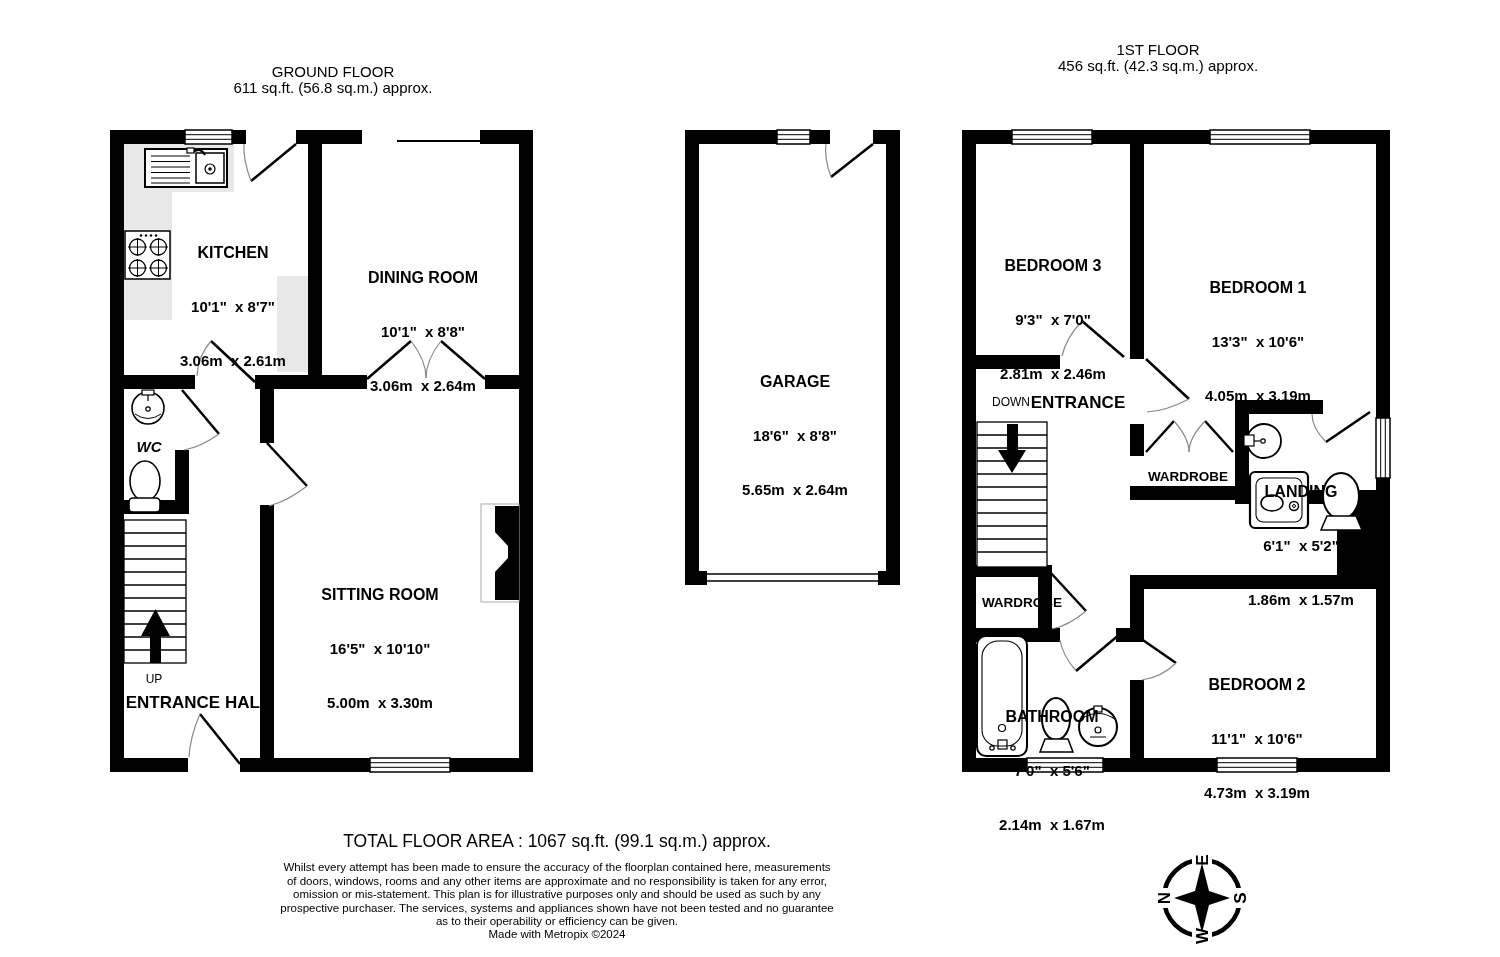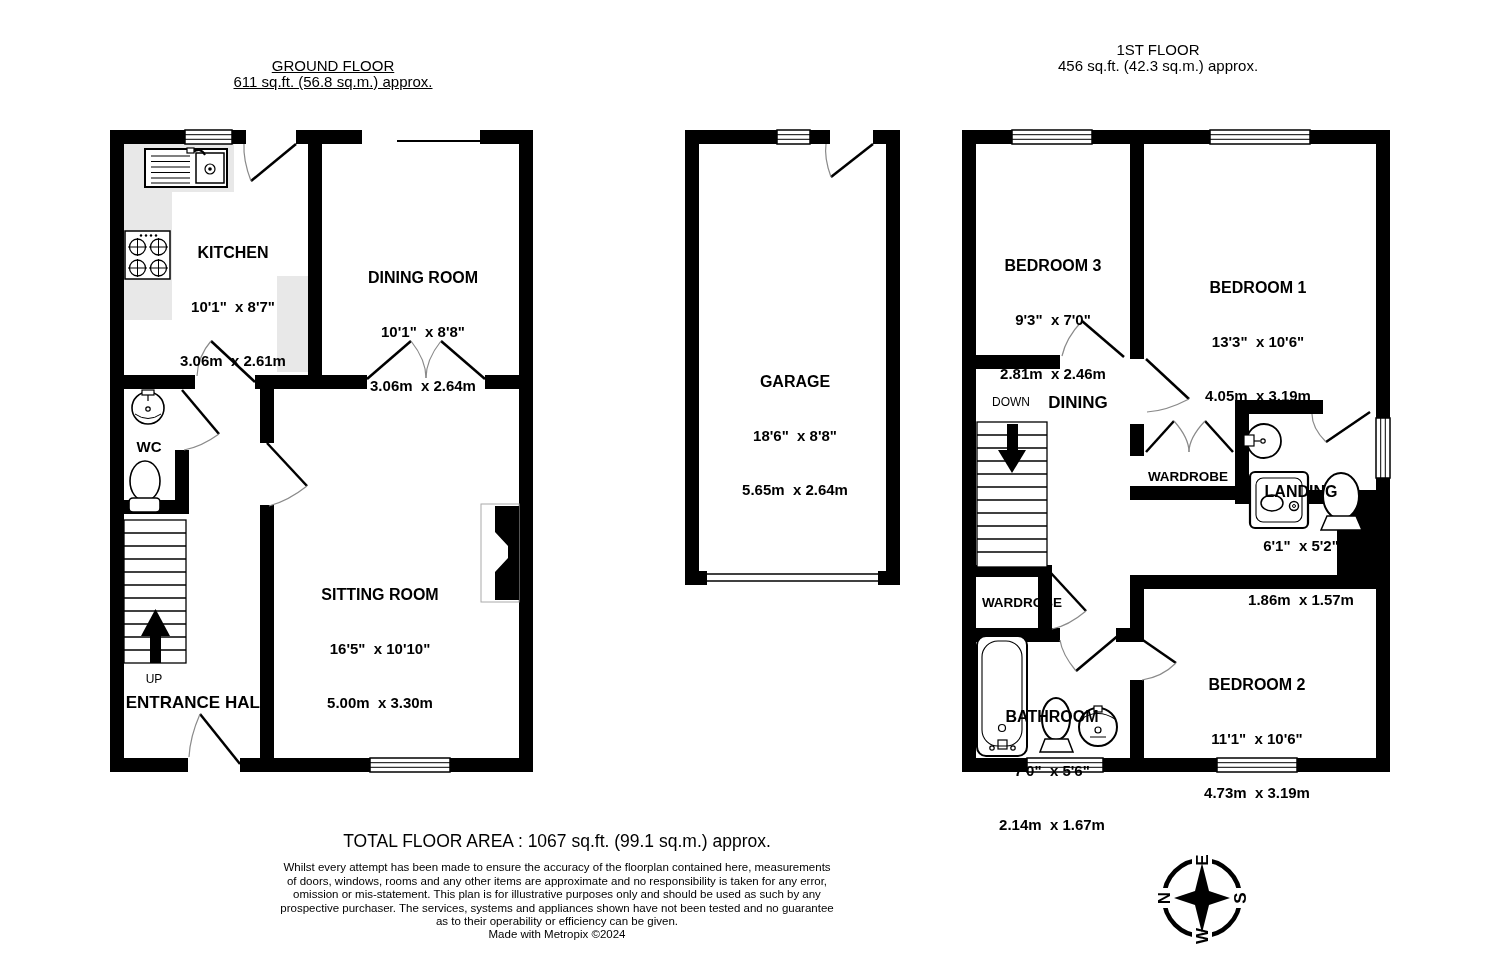--- a/index.html
+++ b/index.html
@@ -5,21 +5,21 @@
   html,body{margin:0;padding:0;background:#fff;}
   #canvas{position:relative;width:1500px;height:957px;background:#fff;overflow:hidden;
           font-family:"Liberation Sans",sans-serif;color:#000;}
   #plan-svg{position:absolute;left:0;top:0;}
   .lbl{position:absolute;transform:translateX(-50%);text-align:center;white-space:pre;color:#000;}
   .hdr{font-size:15px;line-height:16px;}
   .room{line-height:18px;}
   .room .nm{font-weight:bold;font-size:16px;white-space:pre;}
   .room .dim{font-weight:bold;font-size:15px;white-space:pre;}
   .tag-lg{font-weight:bold;font-size:17px;}
-  .tag-md{font-weight:bold;font-size:15px;}
+  .tag-md{font-weight:bold;font-size:15px;font-style:italic;}
   .tag-sm{font-weight:bold;font-size:13.5px;}
   .tag-tiny{font-size:12px;text-align:center;}
   .total{font-size:17.5px;}
   .disc{font-size:11.5px;line-height:13.5px;}
   svg text.compass-letter{font-family:"Liberation Sans",sans-serif;font-weight:bold;font-size:17px;}
 </style>
 </head>
 <body>
 
 <div id="canvas">
@@ -320,21 +320,21 @@
     <rect x="1230" y="888" width="20" height="20" fill="#fff"></rect>
     <rect x="1192" y="926" width="20" height="20" fill="#fff"></rect>
     <path d="M1202,863 L1209,891 L1230,898 L1209,905 L1202,933 L1195,905 L1174,898 L1195,891 Z" fill="#000"></path>
     <text class="compass-letter" x="1164" y="898" text-anchor="middle" dy="0.35em" transform="rotate(-90 1164 898)">N</text>
     <text class="compass-letter" x="1202" y="860" text-anchor="middle" dy="0.35em" transform="rotate(-90 1202 860)">E</text>
     <text class="compass-letter" x="1240" y="898" text-anchor="middle" dy="0.35em" transform="rotate(-90 1240 898)">S</text>
     <text class="compass-letter" x="1202" y="936" text-anchor="middle" dy="0.35em" transform="rotate(-90 1202 936)">W</text>
   </g>
 </svg>
 
-<div class="lbl hdr" style="left:333px;top:58px;text-decoration:underline;">GROUND FLOOR
+<div class="lbl hdr" style="left:333px;top:64px;">GROUND FLOOR
 611 sq.ft. (56.8 sq.m.) approx.</div>
 <div class="lbl hdr" style="left:1158px;top:42px;">1ST FLOOR
 456 sq.ft. (42.3 sq.m.) approx.</div>
 
 <div class="lbl room" style="left:233px;top:208px;">
   <div class="nm">KITCHEN</div>
   <div class="dim">10'1"  x 8'7"</div>
   <div class="dim">3.06m  x 2.61m</div>
 </div>
 
@@ -383,21 +383,21 @@
 <div class="lbl room" style="left:1257px;top:640px;">
   <div class="nm">BEDROOM 2</div>
   <div class="dim">11'1"  x 10'6"</div>
   <div class="dim">4.73m  x 3.19m</div>
 </div>
 
 <div class="lbl tag-md" style="left:149px;top:438px;">WC</div>
 <div class="lbl tag-tiny" style="left:154px;top:672px;">UP</div>
 <div class="lbl tag-lg" style="left:198px;top:693px;">ENTRANCE HALL</div>
 <div class="lbl tag-tiny" style="left:1011px;top:395px;">DOWN</div>
-<div class="lbl tag-lg" style="left:1078px;top:393px;">DINING</div>
+<div class="lbl tag-lg" style="left:1078px;top:393px;">ENTRANCE</div>
 <div class="lbl tag-sm" style="left:1188px;top:469px;">WARDROBE</div>
 <div class="lbl tag-sm" style="left:1022px;top:595px;">WARDROBE</div>
 
 <div class="lbl total" style="left:557px;top:831px;">TOTAL FLOOR AREA : 1067 sq.ft. (99.1 sq.m.) approx.</div>
 <div class="lbl disc" style="left:557px;top:861px;">Whilst every attempt has been made to ensure the accuracy of the floorplan contained here, measurements
 of doors, windows, rooms and any other items are approximate and no responsibility is taken for any error,
 omission or mis-statement. This plan is for illustrative purposes only and should be used as such by any
 prospective purchaser. The services, systems and appliances shown have not been tested and no guarantee
 as to their operability or efficiency can be given.</div>
 <div class="lbl disc" style="left:557px;top:928px;">Made with Metropix ©2024</div>

